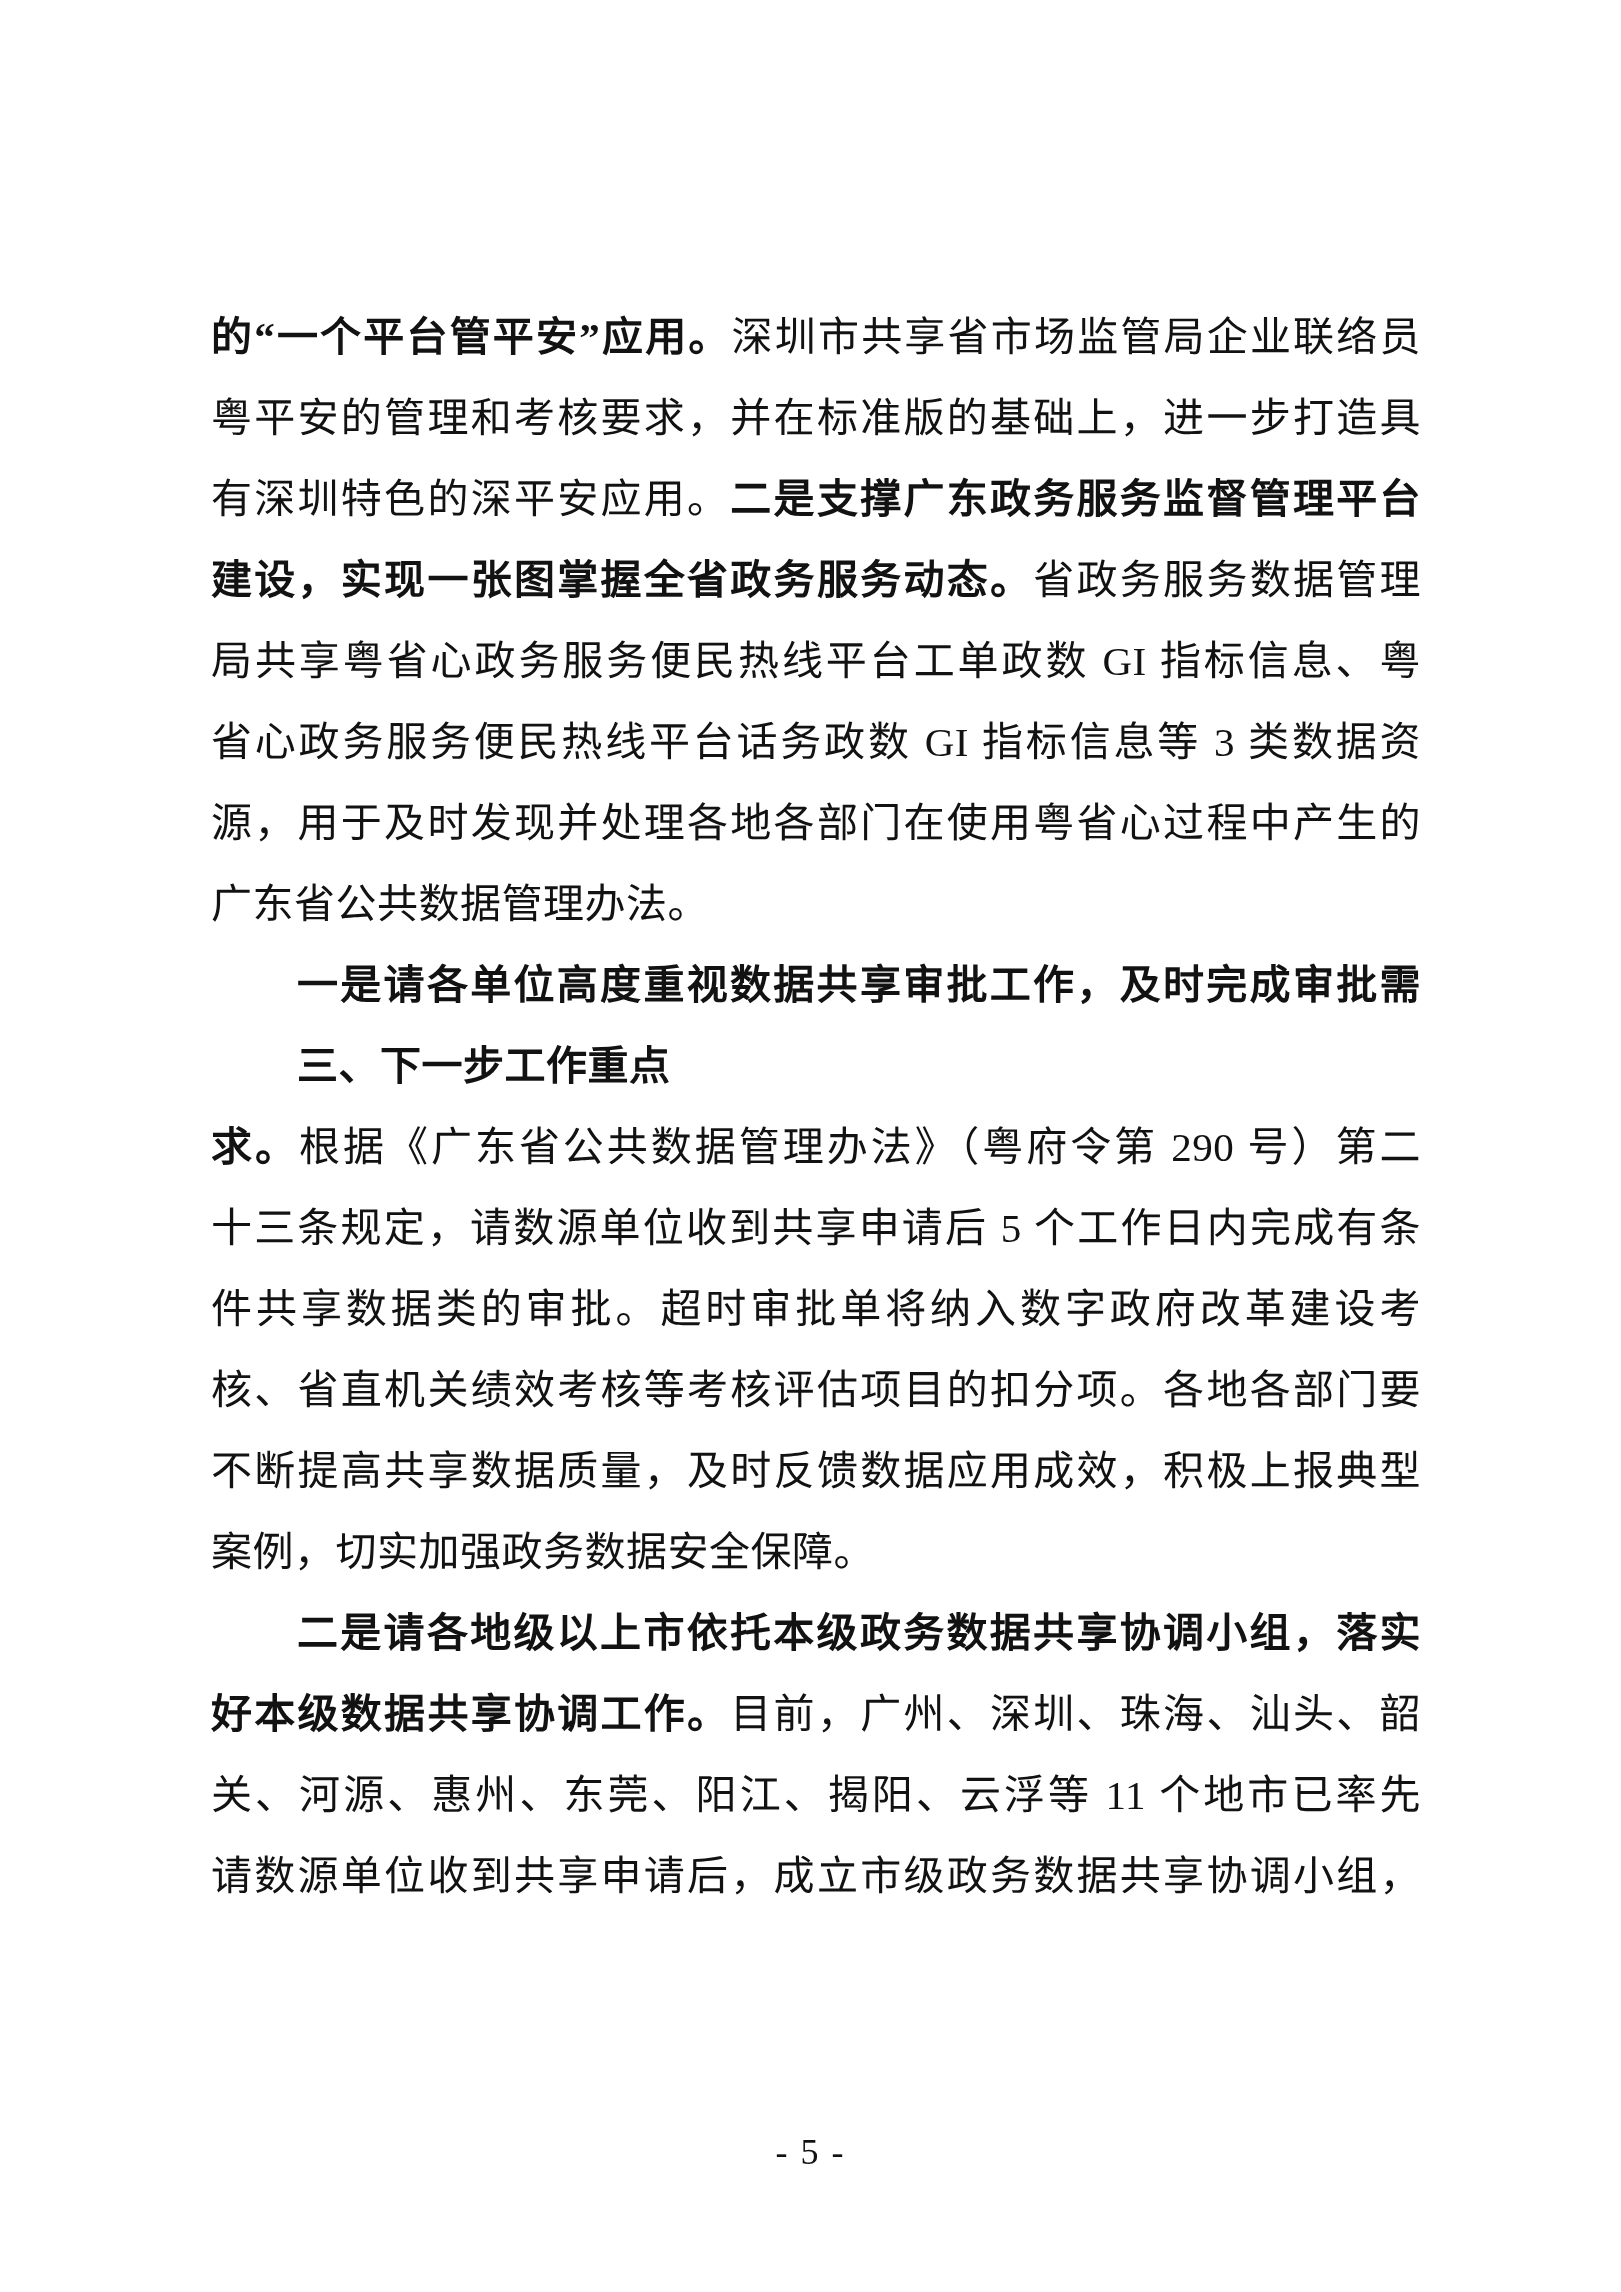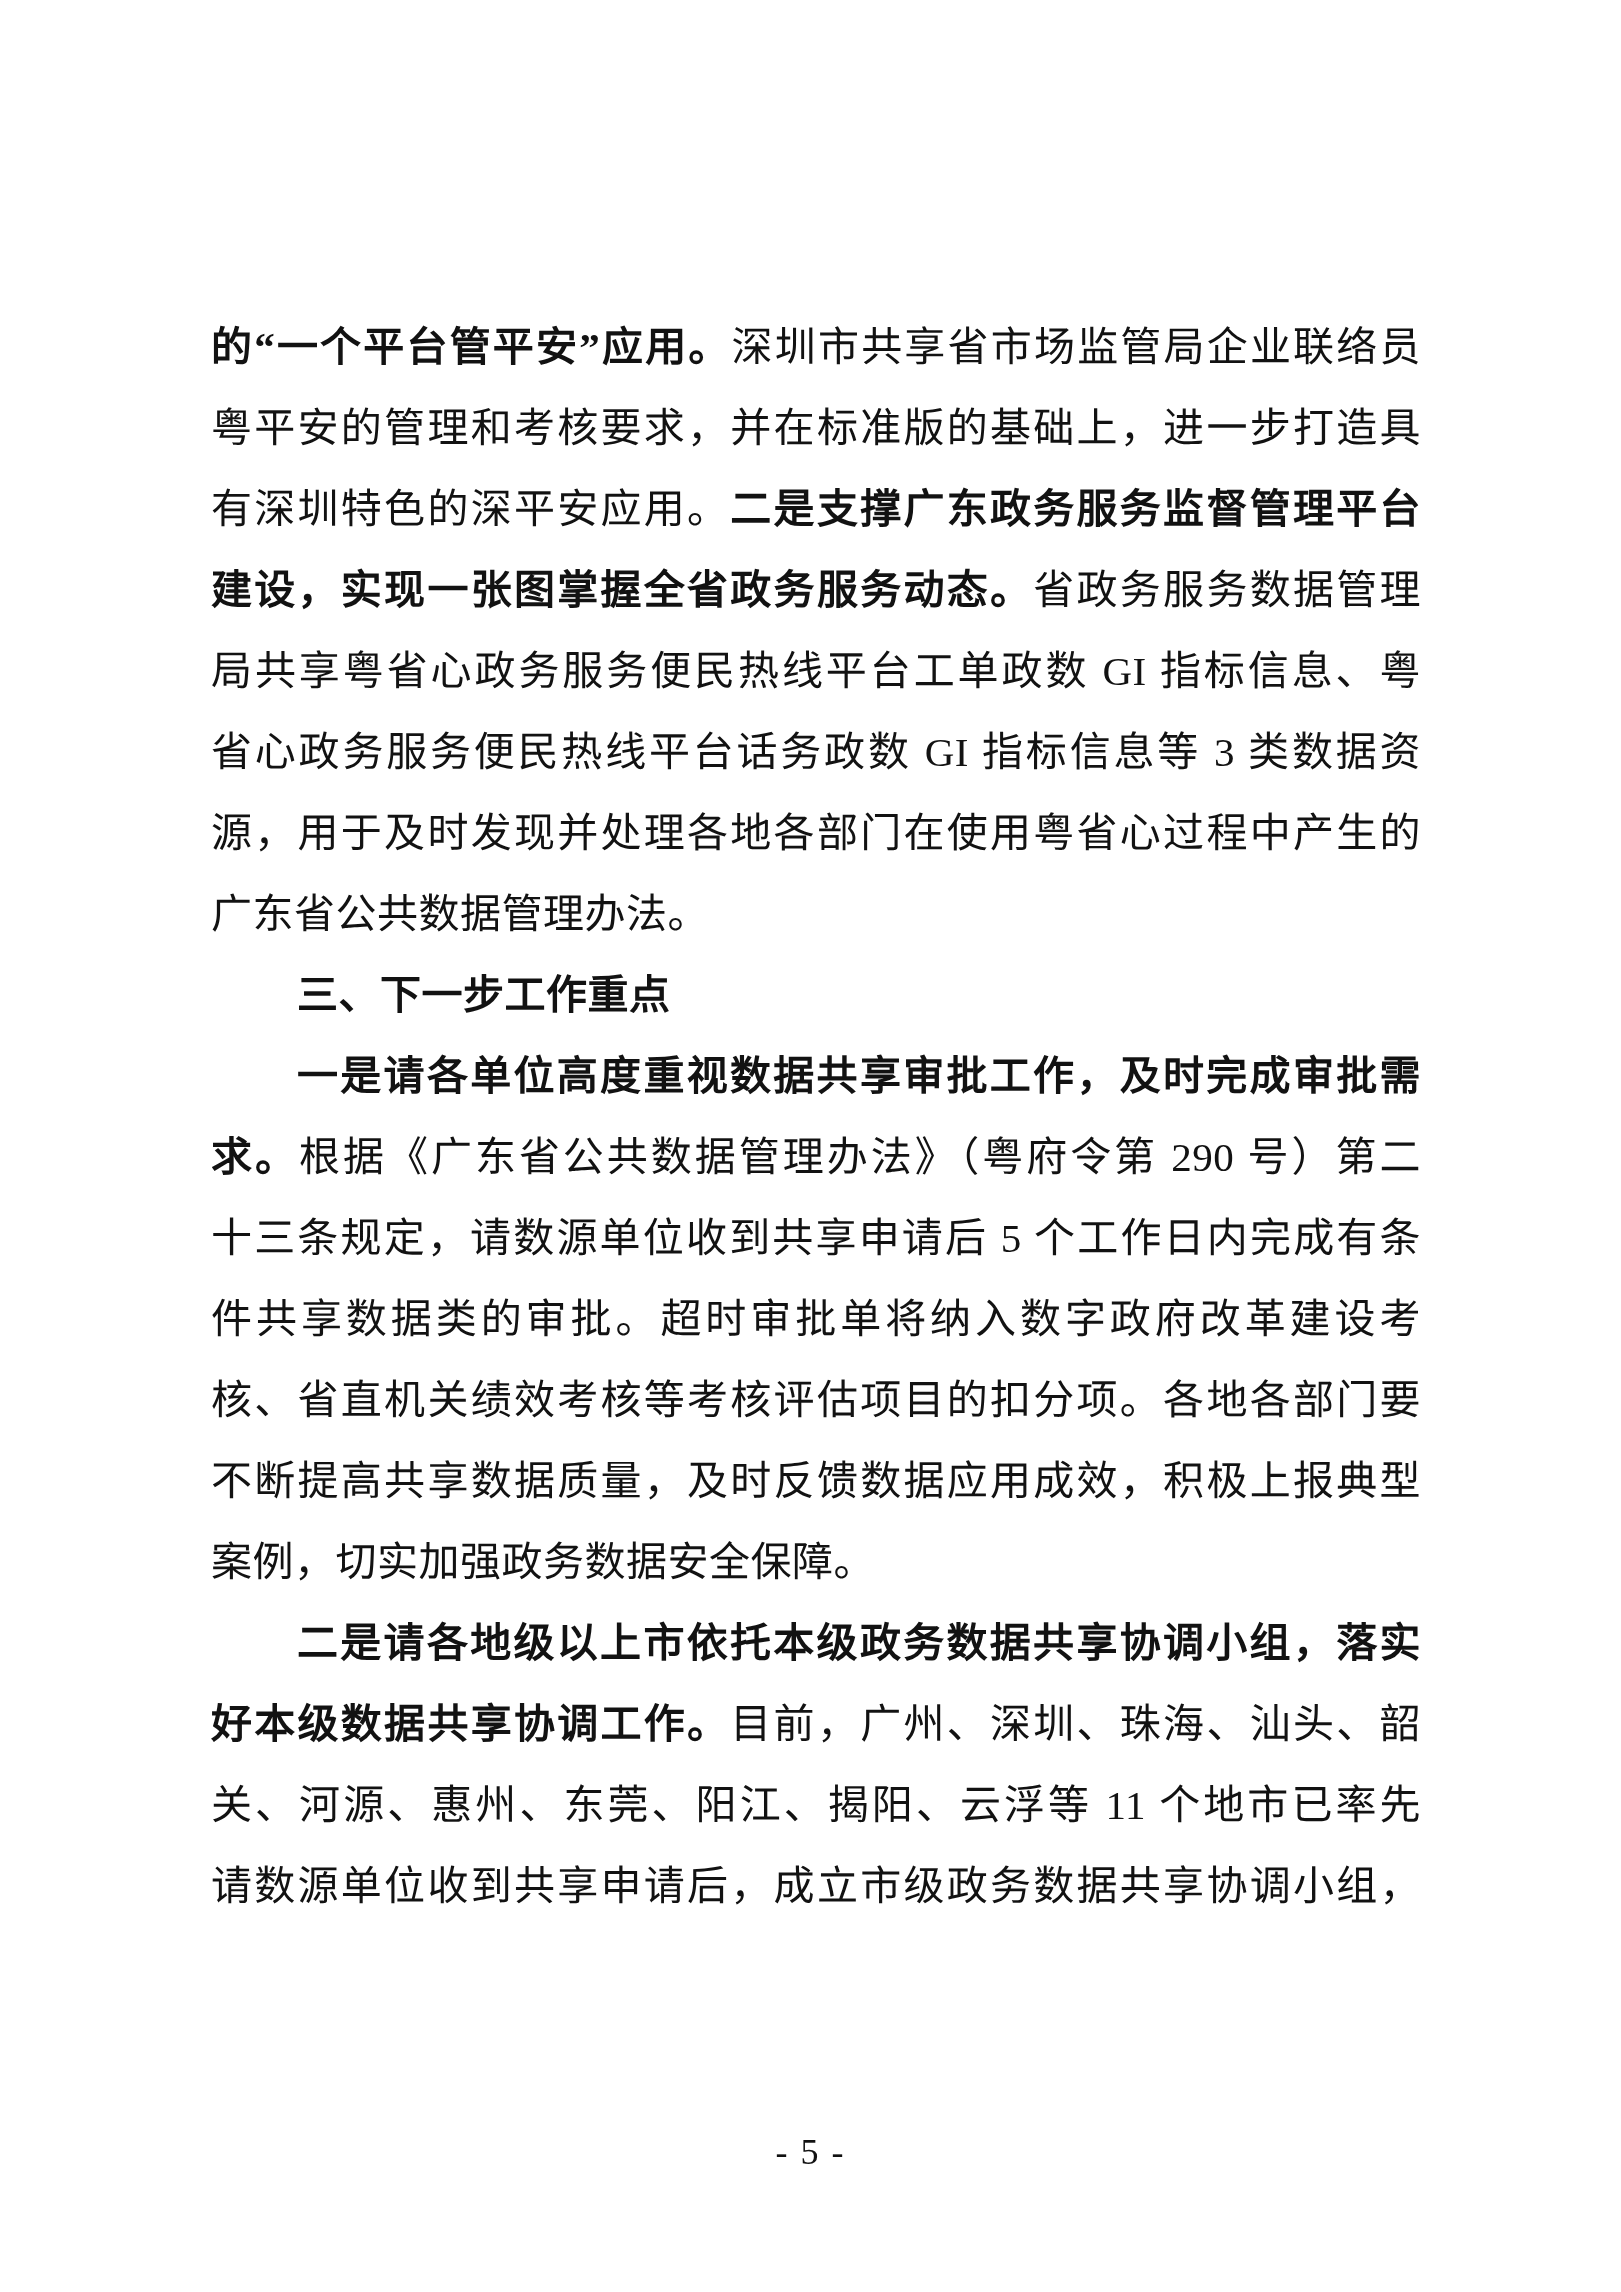--- a/index.html
+++ b/index.html
@@ -8,21 +8,21 @@
     height: 2293px;
     background: #ffffff;
     position: relative;
     overflow: hidden;
     font-family: "Liberation Serif", "DejaVu Serif", serif;
     color: #121212;
   }
   .page-body {
     position: absolute;
     left: 211px;
-    top: 307px;
+    top: 297px;
     width: 1210px;
   }
   .line {
     font-size: 41px;
     line-height: 81px;
     height: 81px;
     text-align: justify;
     text-align-last: justify;
     text-justify: inter-character;
     letter-spacing: 0.5px;
@@ -60,23 +60,23 @@
     <div class="line"><span class="seg bold">建设，实现一张图掌握全省政务服务动态。</span><span class="seg">省政务服务数据管理</span></div>
 
     <div class="line"><span class="seg">局共享粤省心政务服务便民热线平台工单政数 GI 指标信息、粤</span></div>
 
     <div class="line"><span class="seg">省心政务服务便民热线平台话务政数 GI 指标信息等 3 类数据资</span></div>
 
     <div class="line"><span class="seg">源，用于及时发现并处理各地各部门在使用粤省心过程中产生的</span></div>
 
     <div class="line end"><span class="seg">广东省公共数据管理办法。</span></div>
 
+    <div class="line ind"><span class="seg bold">一是请各单位高度重视数据共享审批工作，及时完成审批需</span></div>
+
     <div class="line ind end"><span class="seg bold">三、下一步工作重点</span></div>
-
-    <div class="line ind"><span class="seg bold">一是请各单位高度重视数据共享审批工作，及时完成审批需</span></div>
 
     <div class="line"><span class="seg bold">求。</span><span class="seg">根据《广东省公共数据管理办法》（粤府令第 290 号）第二</span></div>
 
     <div class="line"><span class="seg">十三条规定，请数源单位收到共享申请后 5 个工作日内完成有条</span></div>
 
     <div class="line"><span class="seg">件共享数据类的审批。超时审批单将纳入数字政府改革建设考</span></div>
 
     <div class="line"><span class="seg">核、省直机关绩效考核等考核评估项目的扣分项。各地各部门要</span></div>
 
     <div class="line"><span class="seg">不断提高共享数据质量，及时反馈数据应用成效，积极上报典型</span></div>

